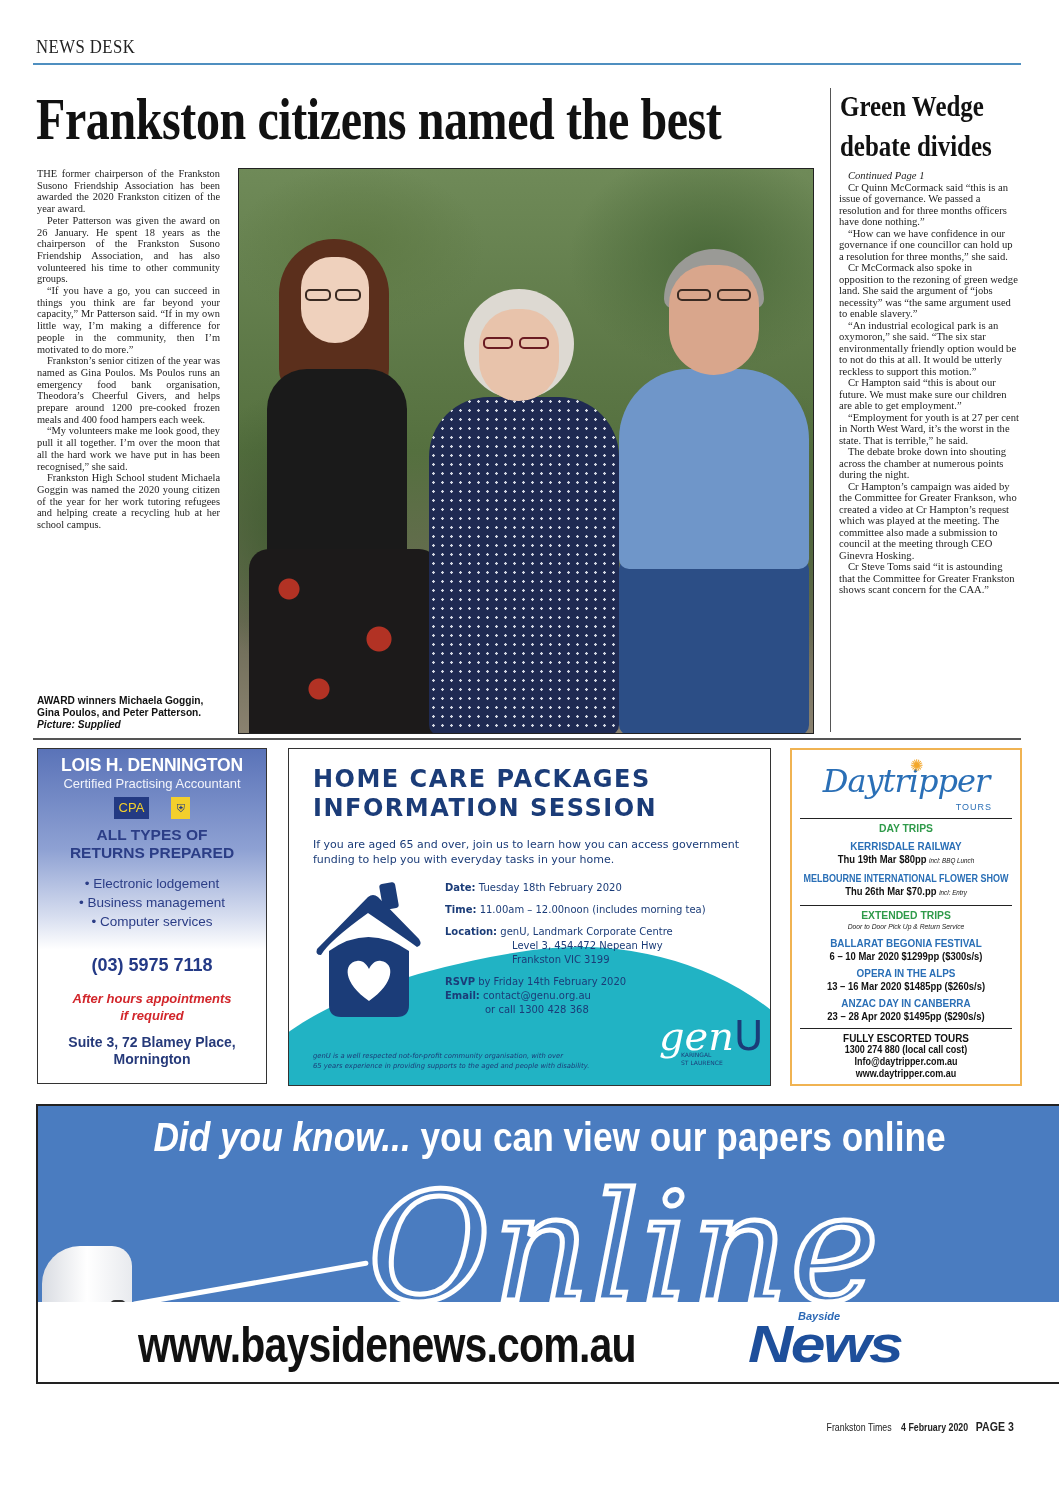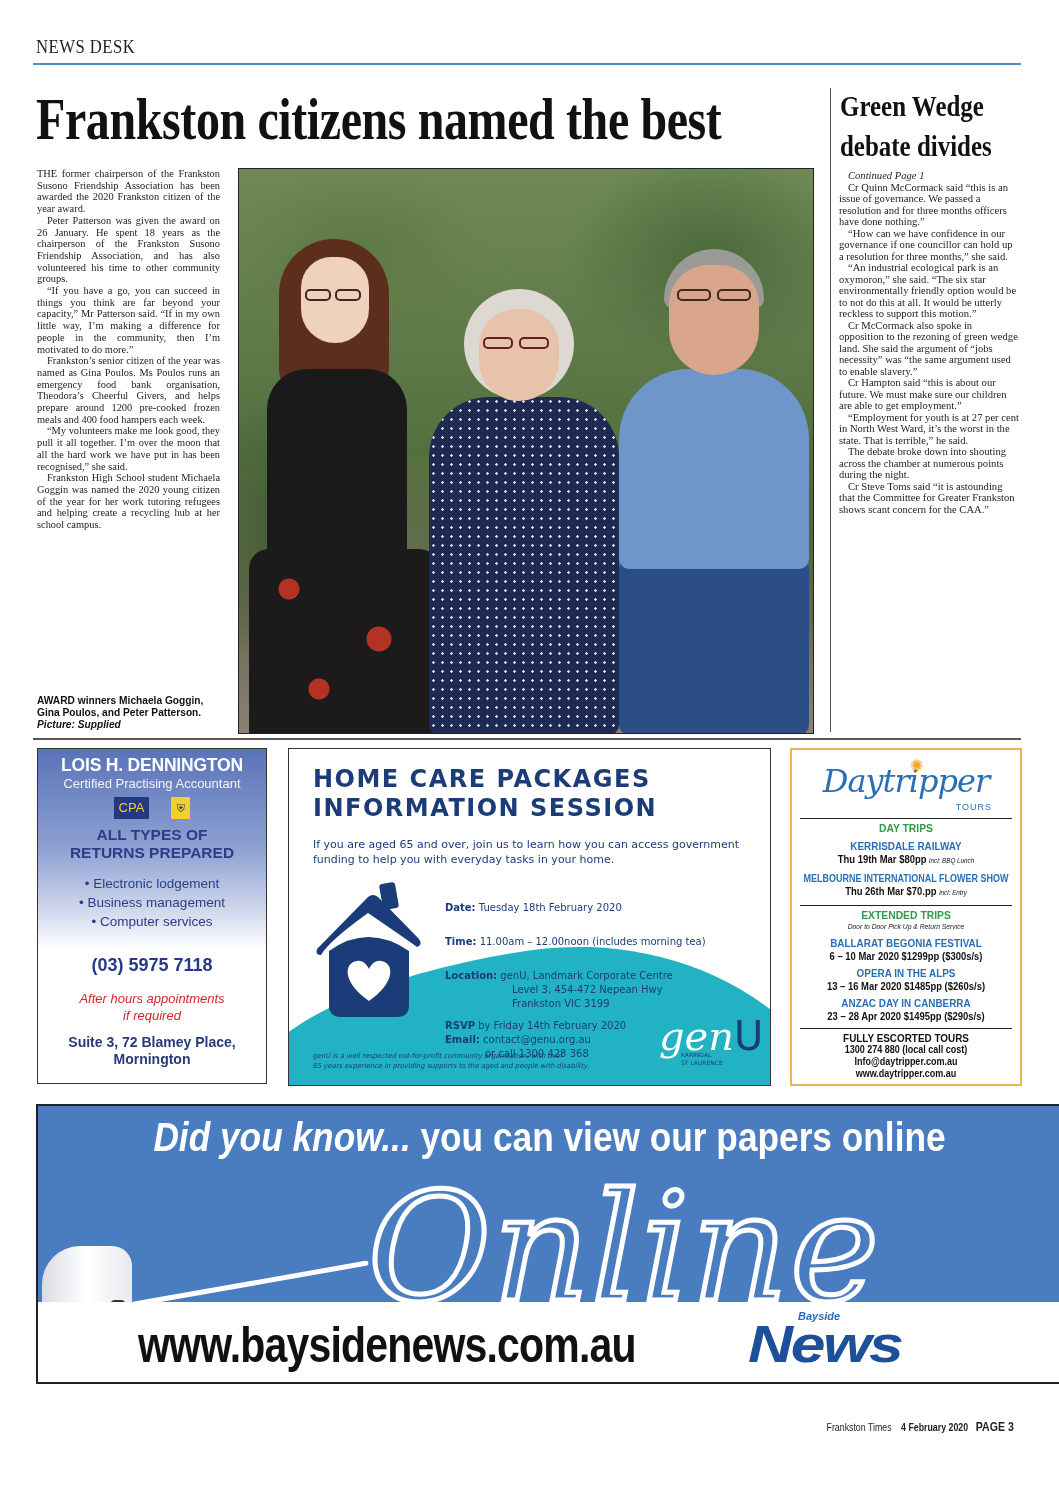--- a/index.html
+++ b/index.html
@@ -58,31 +58,31 @@
     background: linear-gradient(180deg, #5a73b8 0%, #8ea1d3 30%, #d6ddef 50%, #ffffff 60%, #ffffff 100%);
     text-align: center; font-family: "Liberation Sans", sans-serif; }
   .ad-lois .name { margin-top: 6px; font-size: 17.5px; font-weight: bold; color: #fff; letter-spacing: -0.2px; }
   .ad-lois .role { font-size: 13px; color: #f2f4fb; }
   .ad-lois .cpa { display: inline-flex; margin-top: 6px; height: 22px; gap: 22px; }
   .ad-lois .cpa .cpa-text { background: #233a83; color: #f3cf2c; font-size: 13px; padding: 2px 5px; line-height: 18px; }
   .ad-lois .cpa .cpa-seal { background: #f3cf2c; width: 19px; display: flex; align-items: center; justify-content: center; color: #233a83; font-size: 11px; }
   .ad-lois .types { margin-top: 7px; font-size: 15.5px; font-weight: bold; color: #2b3d86; line-height: 18px; }
   .ad-lois .services { margin-top: 12px; font-size: 13.5px; color: #2b3d86; line-height: 19px; }
   .ad-lois .phone { margin-top: 24px; font-size: 18px; font-weight: bold; color: #243a86; }
-  .ad-lois .after { margin-top: 14px; font-size: 13px; font-weight: normal; font-style: italic; color: #d2262b; line-height: 17px; }
+  .ad-lois .after { margin-top: 14px; font-size: 13px; font-weight: bold; font-style: italic; color: #d2262b; line-height: 17px; }
   .ad-lois .addr { margin-top: 10px; font-size: 14px; font-weight: bold; color: #263a7a; line-height: 17px; }
 
   
   .ad-genu { position: absolute; left: 288px; top: 748px; width: 483px; height: 338px; border: 1px solid #333; background: #fff; overflow: hidden; font-family: "DejaVu Sans", sans-serif; }
   .ad-genu .wave { position: absolute; left: -40px; top: 200px; width: 600px; height: 260px; background: #21b3c4; border-radius: 50% 50% 0 0 / 40% 100% 0 0; transform: rotate(-8deg); }
   .ad-genu .title { position: absolute; left: 24px; top: 16px; font-family: "DejaVu Sans", sans-serif; font-weight: bold; font-size: 24px; line-height: 29px; letter-spacing: 1.5px; color: #1b3c78; }
   .ad-genu .intro { position: absolute; left: 24px; top: 88px; width: 440px; font-size: 11px; line-height: 15px; color: #1b3c78; }
   .ad-genu .house { position: absolute; left: 24px; top: 130px; width: 110px; height: 140px; }
   .ad-genu .details { position: absolute; left: 156px; top: 132px; font-size: 10px; line-height: 14px; color: #1b3c78; }
-  .ad-genu .details .row { margin-bottom: 8px; margin-top: 20px; }
+  .ad-genu .details .row { margin-bottom: 8px; }
   .ad-genu .details b { font-weight: bold; }
   .ad-genu .details .indent { padding-left: 67px; display: block; }
   .ad-genu .footer-note { position: absolute; left: 24px; top: 302px; font-size: 6.8px; font-style: italic; color: #1b3c78; line-height: 10px; }
   .ad-genu .logo { position: absolute; left: 370px; top: 264px; color: #fff; font-family: "DejaVu Serif", serif; font-style: italic; font-size: 40px; }
   .ad-genu .logo .u { color: #1b3c78; font-style: normal; font-family: "DejaVu Sans", sans-serif; }
   .ad-genu .logo-sub { position: absolute; left: 392px; top: 302px; font-size: 6px; color: #1b3c78; line-height: 8px; }
 
   
   .ad-day { position: absolute; left: 790px; top: 748px; width: 232px; height: 338px; border: 2px solid #f0b352; background: #fff; text-align: center; font-family: "Liberation Sans", sans-serif; }
   .ad-day .logo { margin-top: 12px; height: 50px; position: relative; }
@@ -163,25 +163,26 @@
 </div>
 
 <h2 class="sub-headline">
   <span>Green Wedge</span><br>
   <span>debate divides</span>
 </h2>
 <div class="article-right">
   <p class="cont">Continued Page 1</p>
   <p>Cr Quinn McCormack said “this is an issue of governance. We passed a resolution and for three months officers have done nothing.”</p>
   <p>“How can we have confidence in our governance if one councillor can hold up a resolution for three months,” she said.</p>
+  <p>Cr McCormack also spoke in opposition to the rezoning of green wedge land. She said the argument of “jobs necessity” was “the same argument used to enable slavery.”</p>
   <p>“An industrial ecological park is an oxymoron,” she said. “The six star environmentally friendly option would be to not do this at all. It would be utterly reckless to support this motion.”</p>
-  <p>Cr McCormack also spoke in opposition to the rezoning of green wedge land. She said the argument of “jobs necessity” was “the same argument used to enable slavery.”</p>
   <p>Cr Hampton said “this is about our future. We must make sure our children are able to get employment.”</p>
   <p>“Employment for youth is at 27 per cent in North West Ward, it’s the worst in the state. That is terrible,” he said.</p>
   <p>The debate broke down into shouting across the chamber at numerous points during the night.</p>
+  <p>Cr Hampton’s campaign was aided by the Committee for Greater Frankson, who created a video at Cr Hampton’s request which was played at the meeting. The committee also made a submission to council at the meeting through CEO Ginevra Hosking.</p>
   <p>Cr Steve Toms said “it is astounding that the Committee for Greater Frankston shows scant concern for the CAA.”</p>
 </div>
 
 <div class="row-rule"></div>
 
 <div class="ad-lois">
   <div class="name">LOIS H. DENNINGTON</div>
   <div class="role">Certified Practising Accountant</div>
   <div class="cpa">
     <span class="cpa-text">CPA</span>

